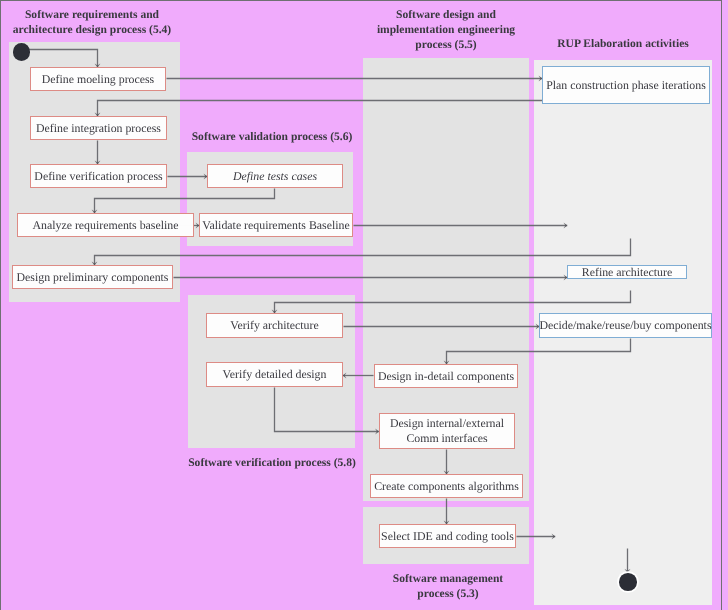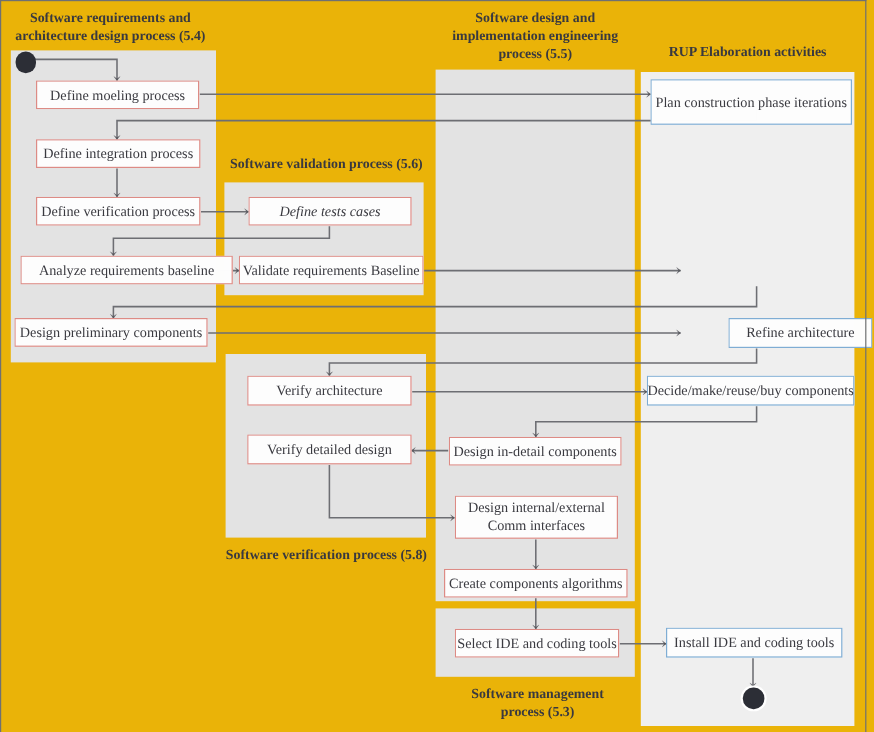--- a/index.html
+++ b/index.html
@@ -1,21 +1,21 @@
 <!DOCTYPE html>
 <html><head>
 <meta charset="utf-8">
 <title>Process flow diagram</title>
 <style>
   html,body{margin:0;padding:0;background:#ffffff;}
   body{width:728px;height:610px;overflow:hidden;
        font-family:"Liberation Serif", serif;
        -webkit-font-smoothing:antialiased;
        text-rendering:geometricPrecision;}
-  #canvas{position:relative;width:728px;height:610px;background:#eab308;
+  #canvas{position:relative;width:728px;height:610px;background:#f0abfc;
           transform:translateZ(0);}
   .frame{position:absolute;left:0;top:0;width:722px;height:610px;
          border-top:1.4px solid #6f7072;border-left:1.4px solid #6f7072;
          border-right:1.4px solid #6f7072;box-sizing:border-box;
          pointer-events:none;}
   .swim{position:absolute;box-sizing:border-box;}
   .lane-title{position:absolute;text-align:center;font-weight:bold;
               transform:translateZ(0);
               color:#39393f;font-size:11.55px;line-height:14.9px;
               white-space:pre-line;}
@@ -99,18 +99,17 @@
   <div class="node red" style="left:206px;top:313px;width:137px;height:25px;">Verify architecture</div>
   <div class="node red" style="left:206px;top:362px;width:137px;height:25px;">Verify detailed design</div>
 
   <div class="node red" style="left:374px;top:364px;width:144px;height:24px;">Design in-detail components</div>
   <div class="node red multi" style="left:379px;top:413px;width:136px;height:36px;">Design internal/external
 Comm interfaces</div>
   <div class="node red" style="left:379px;top:524px;width:137px;height:24px;">Select IDE and coding tools</div>
   <div class="node red" style="left:370px;top:474px;width:153px;height:24px;">Create components algorithms</div>
 
   <div class="node blue" style="left:542px;top:66px;width:168px;height:38px;text-align:right;">Plan construction phase iterations</div>
-  <div class="node blue" style="left:567px;top:265px;width:120px;height:25px;margin-left:40px;">Refine architecture</div>
+  <div class="node blue" style="left:567px;top:265px;width:120px;height:14px;">Refine architecture</div>
   <div class="node blue" style="left:539px;top:313px;width:173px;height:25px;">Decide/make/reuse/buy components</div>
-  <div class="node blue" style="left:555px;top:523px;width:147px;height:25px;">Install IDE and coding tools</div>
 
   <div class="frame"></div>
 </div>
 
 </body></html>

